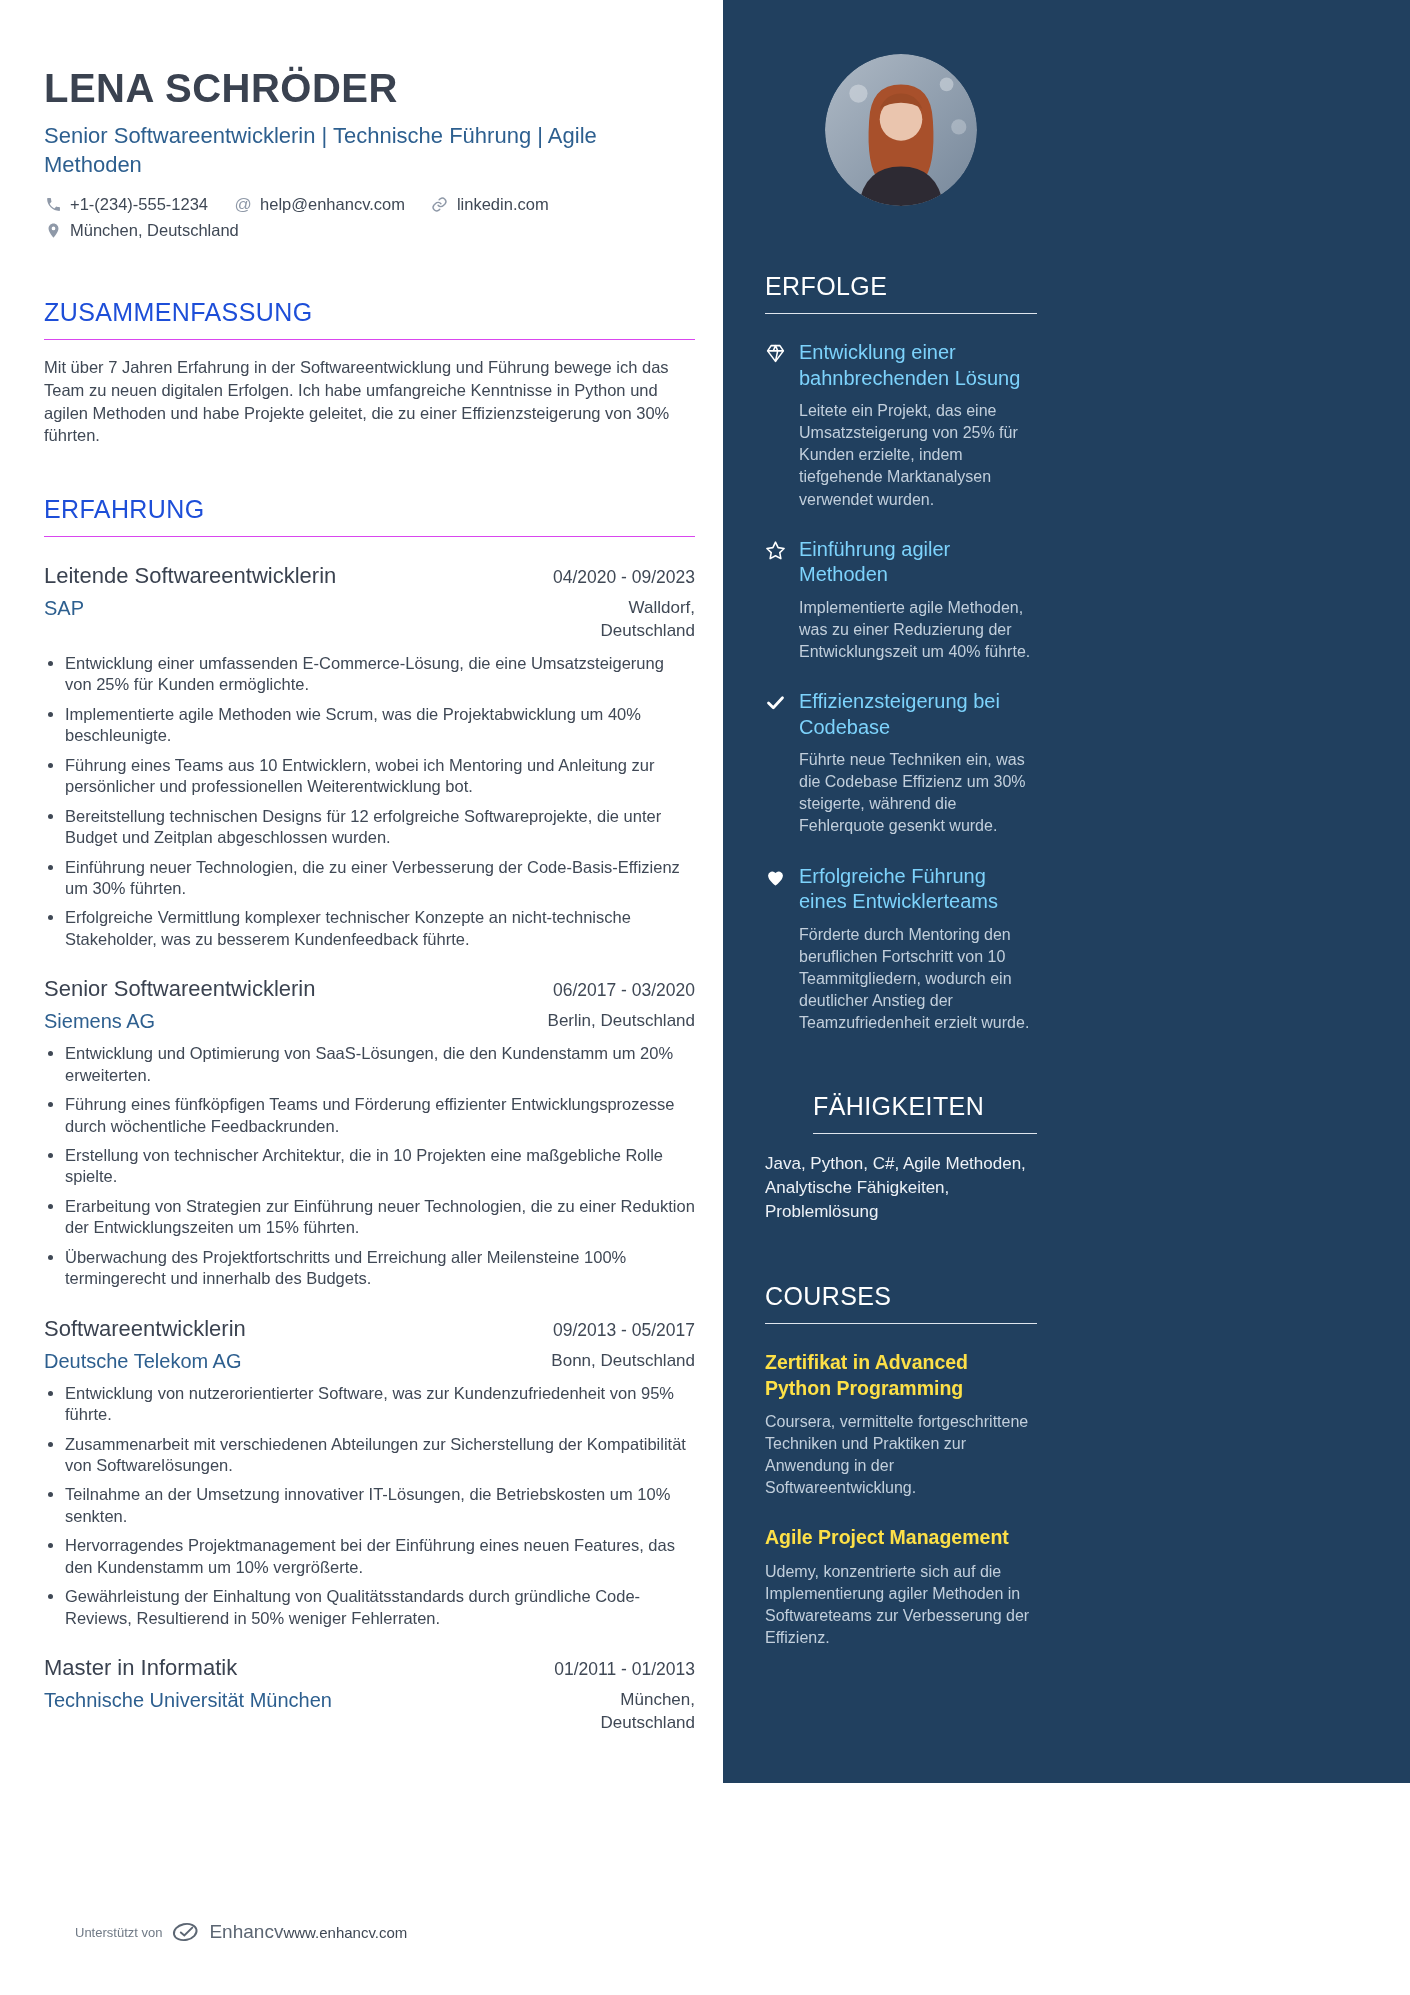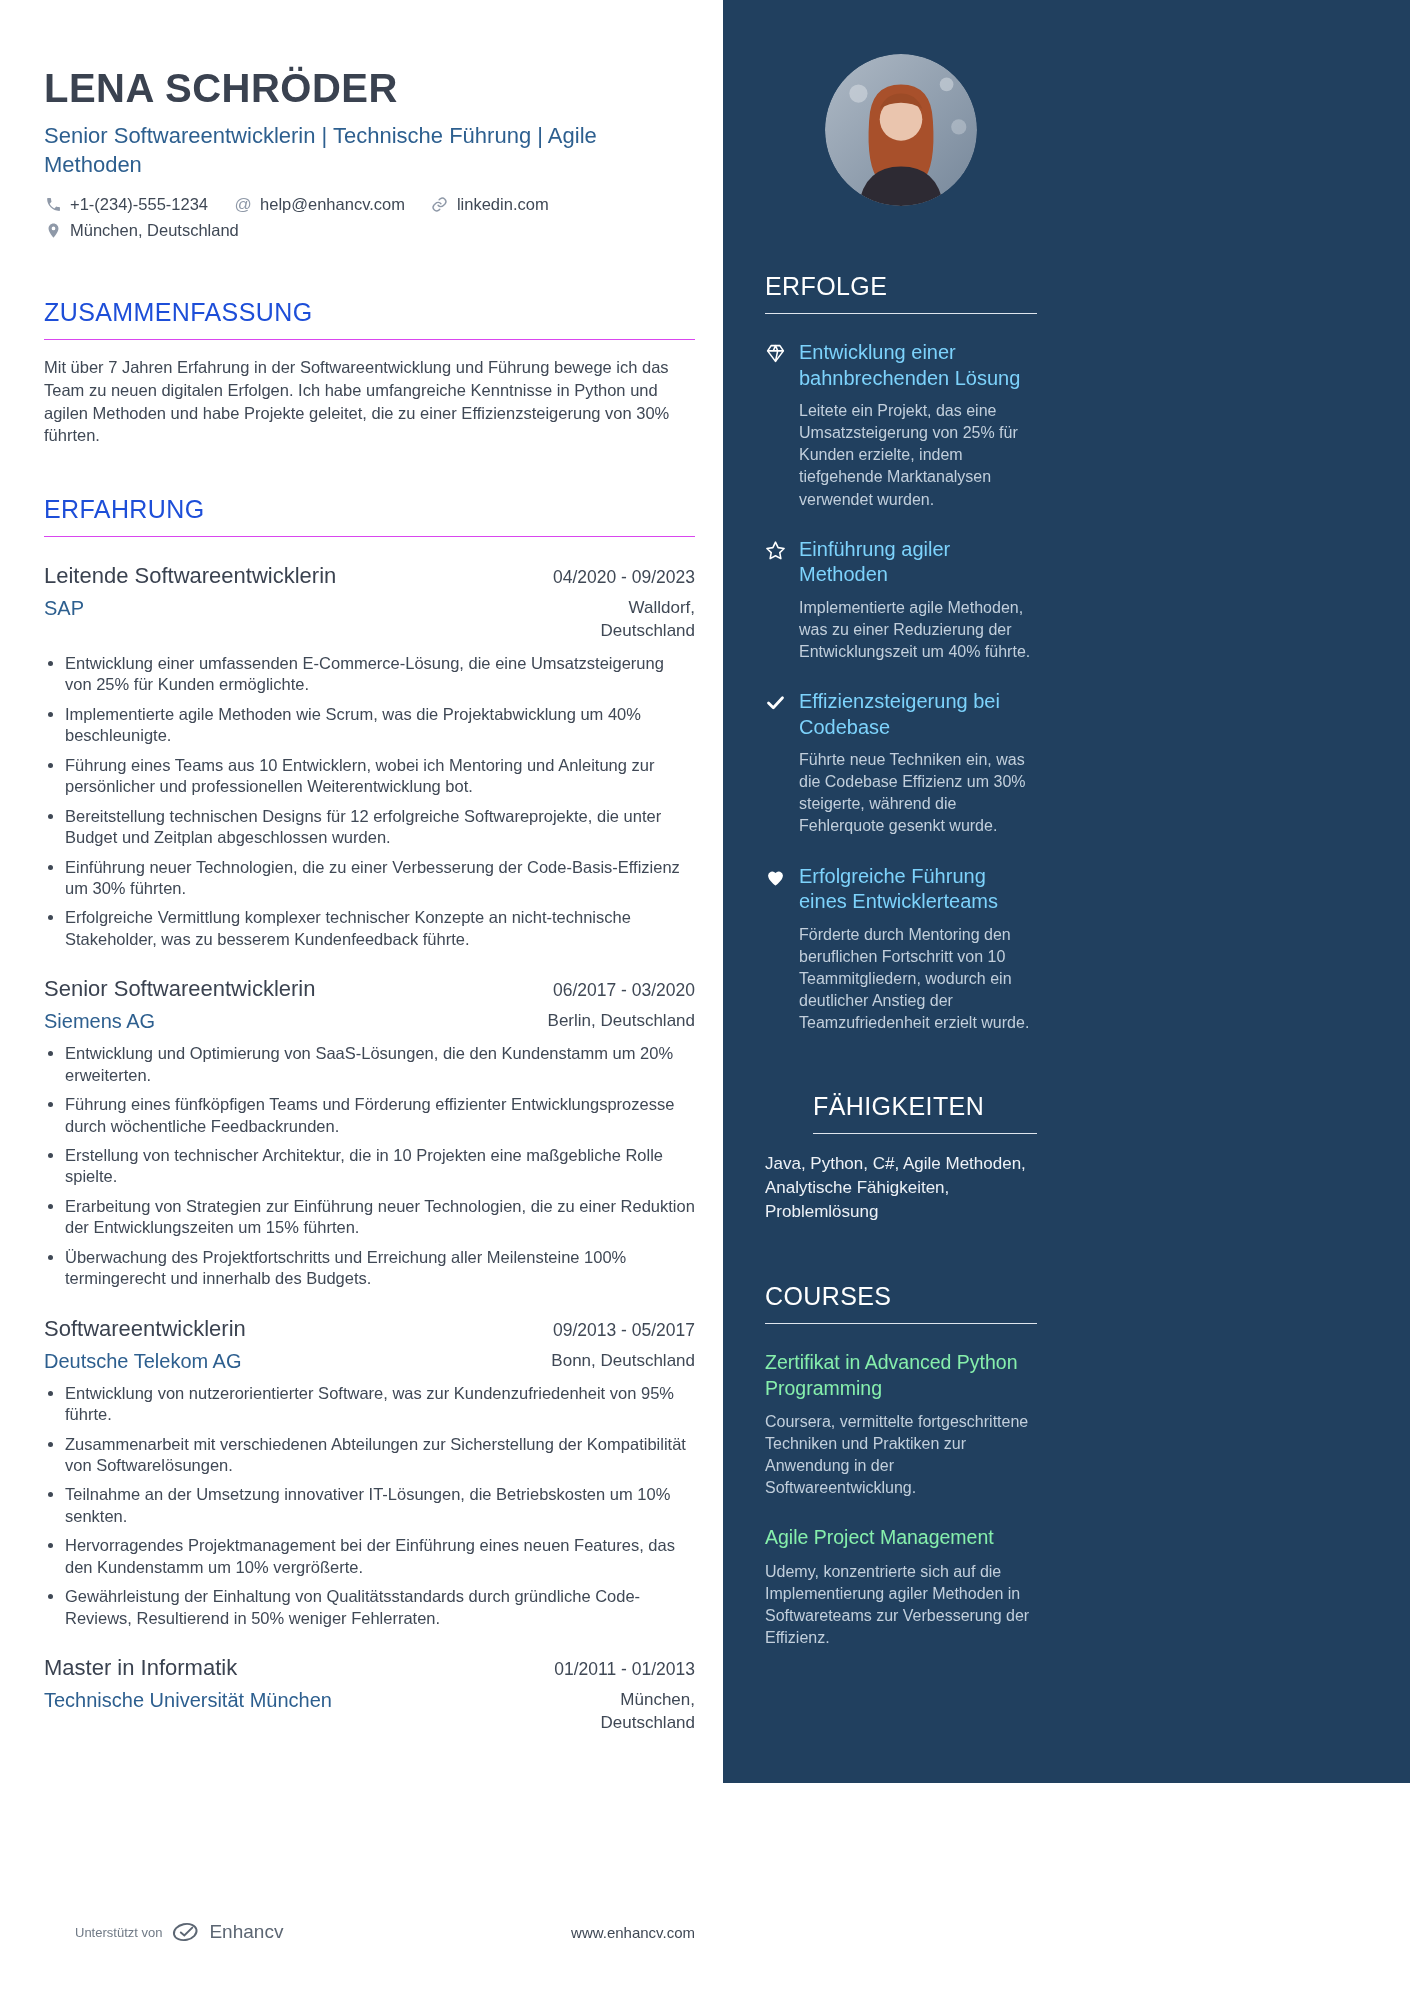--- a/index.html
+++ b/index.html
@@ -53,21 +53,21 @@
   .job-dates { font-size:17.5px; color:#3f4855; white-space:nowrap; }
   .job-sub { display:flex; justify-content:space-between; margin-top:8px; }
   .job-company { font-size:20px; color:#2d5f8f; }
   .job-location { font-size:17px; color:#3f4855; width:158px; text-align:right; line-height:1.35; }
   .bullets { margin:10px 0 0 0; padding-left:21px; }
   .bullets li { font-size:16.5px; line-height:1.3; margin-bottom:8px; color:#3f4855; }
 
   
   .footer {
     position:absolute; left:75px; right:28px; bottom:52px;
-    display:flex; justify-content:space-between; align-items:center;
+    display:flex; align-items:center;
   }
   .footer-left { display:flex; align-items:center; gap:10px; }
   .powered { font-size:13px; color:#707a86; }
   .brand-logo { display:flex; align-items:center; gap:7px; }
   .brand-logo svg { width:30px; height:20px; display:block; }
   .brand-name { font-size:19px; color:#5c6673; font-weight:500; }
   .site-url { font-size:15px; color:#3f4855; }
 
   
   .photo-wrap { width:152px; height:152px; border-radius:50%; overflow:hidden; margin:0 auto; }
@@ -79,21 +79,21 @@
   .mt-erfolge { margin-top:66px; }
   .mt-skills { margin-top:58px;margin-left:48px; }
   .mt-courses { margin-top:58px; }
   .achievement { display:grid; grid-template-columns:34px 1fr; margin-top:26px; }
   .a-icon { color:#ffffff; padding-top:3px; }
   .a-icon svg { width:21px; height:21px; display:block; }
   .a-title { font-size:20px; color:#7dd3fc; line-height:1.28; }
   .a-text { grid-column:2; margin-top:9px; font-size:16px; line-height:1.38; color:#c2cfdc; }
   .skills-text { margin-top:18px; font-size:17px; line-height:1.42; color:#eef2f7; }
   .course { margin-top:26px; }
-  .course-title { font-size:19.5px; color:#86efac; line-height:1.3; }
+  .course-title { font-size:19.5px; color:#fde047; line-height:1.3;font-weight:bold; }
   .course-text { margin-top:10px; font-size:16px; line-height:1.38; color:#c2cfdc; }
 </style>
 </head>
 <body>
 
 <div class="main">
 
   <h1 class="name">LENA SCHRÖDER</h1>
   <div class="headline">Senior Softwareentwicklerin | Technische Führung | Agile Methoden</div>
 

